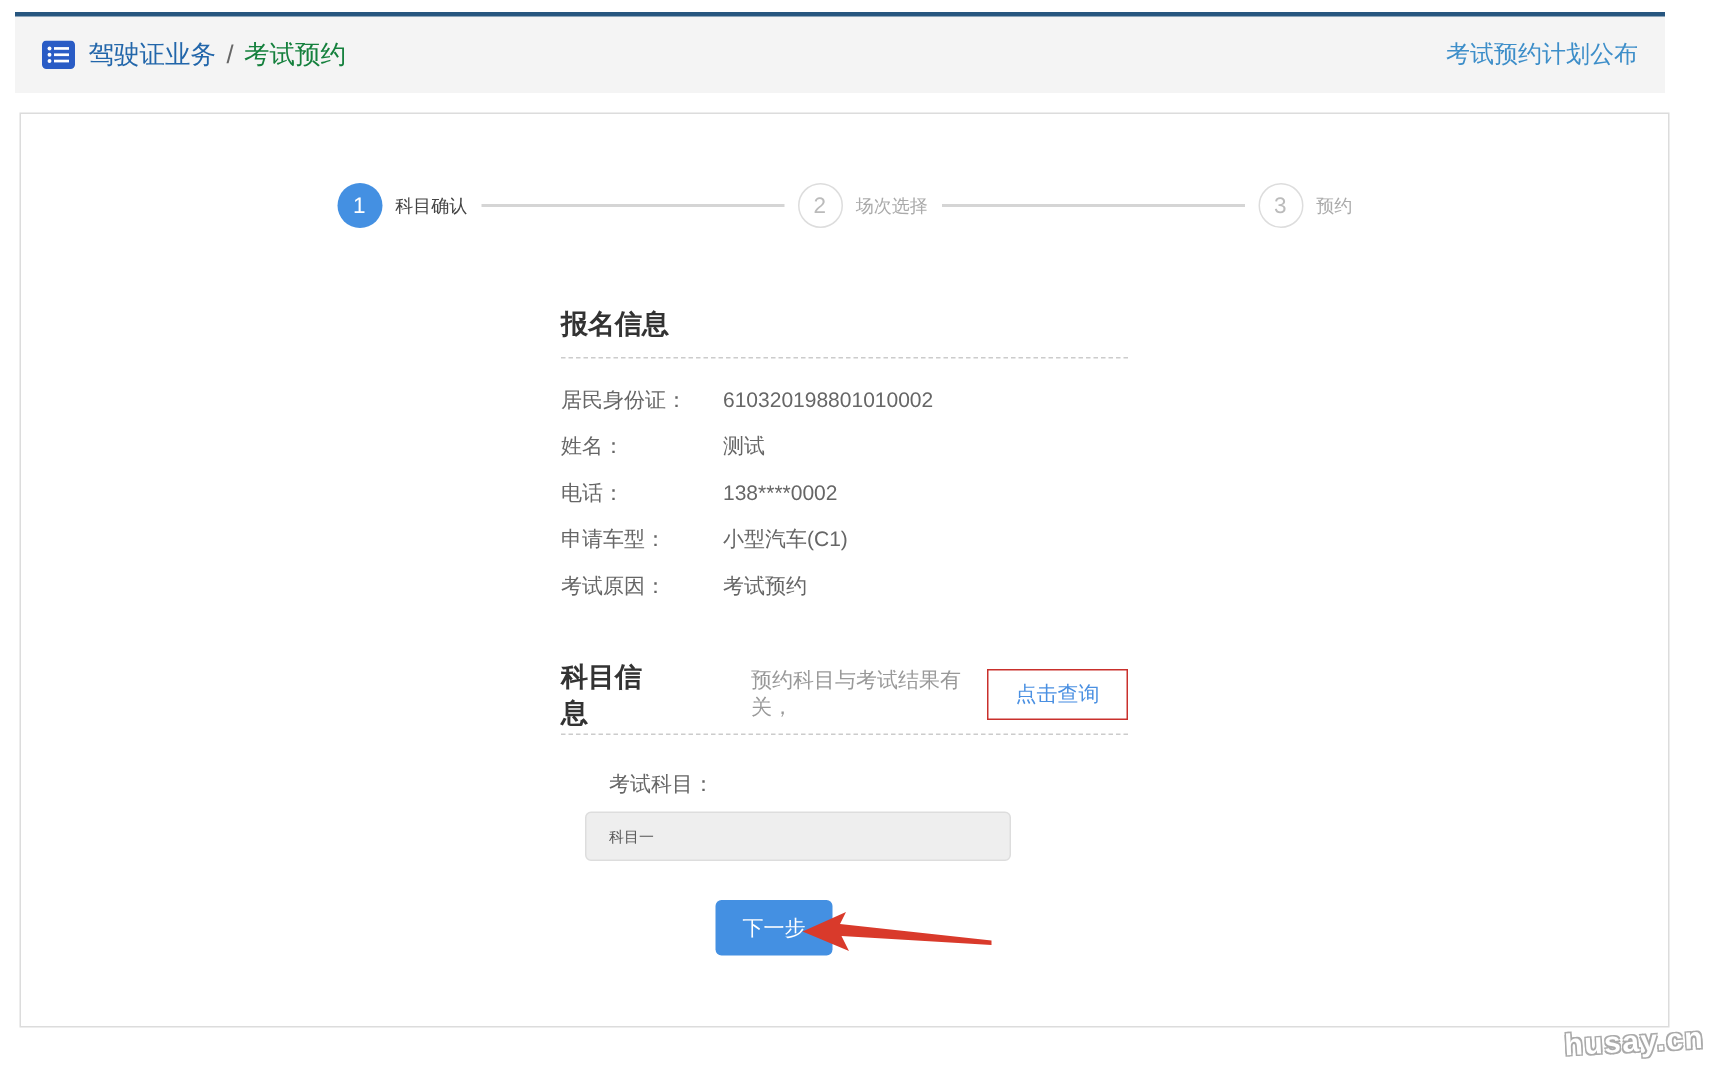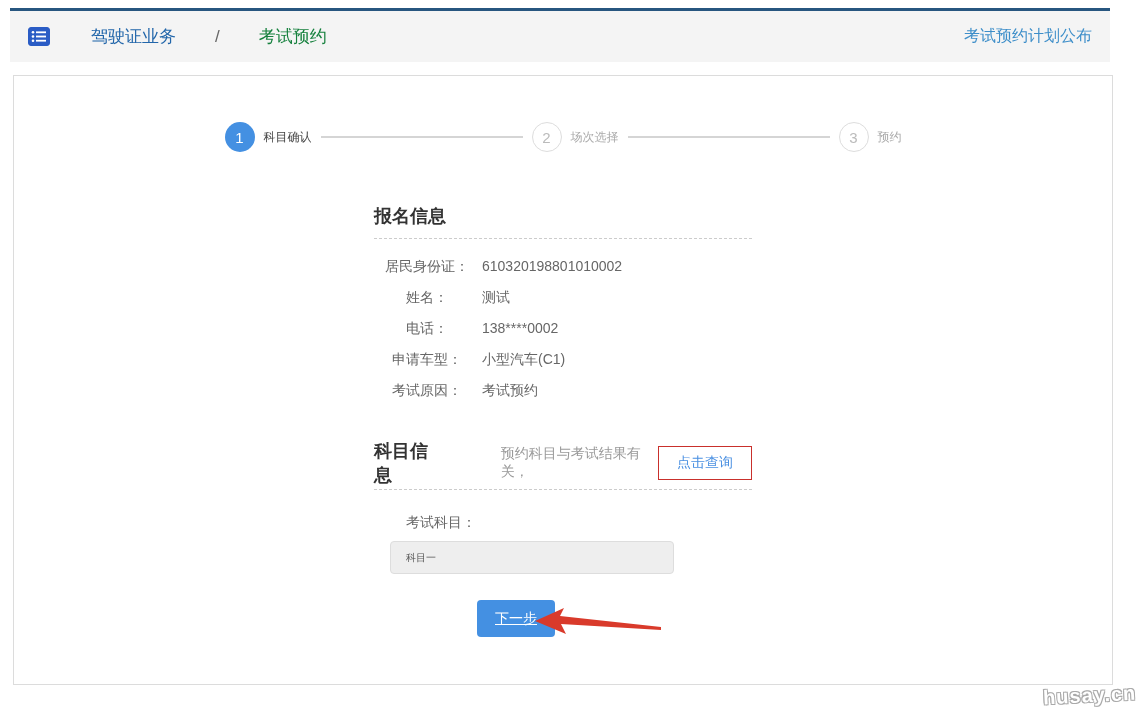--- a/index.html
+++ b/index.html
@@ -4,21 +4,21 @@
 <style>
   * { margin:0; padding:0; box-sizing:border-box; }
   html,body { background:#fff; }
   body { font-family:"Liberation Sans","DejaVu Sans",sans-serif; }
   .page { position:relative; width:1144px; height:711px; background:#fff; overflow:hidden; }
 
   
   .topbar { position:absolute; left:10px; top:8px; width:1100px; height:54px;
             background:#f4f4f4; border-top:3px solid #27567f;
             display:flex; align-items:center; justify-content:space-between; padding:0 18px; }
-  .breadcrumb { display:flex; align-items:center; font-size:17px;gap:32px; }
+  .breadcrumb { display:flex; align-items:center; font-size:17px; }
   .crumb-icon { display:flex; align-items:center; }
   .crumb-root { color:#2266aa; margin:0 7px 0 9px; cursor:pointer; }
   .crumb-sep  { color:#666; margin-right:7px; }
   .crumb-cur  { color:#15803d; }
   .plan-link  { color:#3d8ec9; font-size:16px; text-decoration:none; cursor:pointer; }
 
   
   .panel { position:absolute; left:13px; top:75px; width:1100px; height:610px;
            background:#fff; border:1px solid #dcdcdc; }
 
@@ -33,36 +33,36 @@
   .step.active .step-label  { color:#444; }
   .step.pending .step-label { color:#aaa; }
   .connector { width:202px; height:2px; background:#d5d5d5; margin:0 9px; }
 
   
   .content { width:378px; margin:52px auto 0; }
   .sec-title { font-size:18px; color:#333; font-weight:bold; }
   .dashed { border-bottom:1px dashed #ccc; margin-top:10px; }
   .fields { margin-top:20px; }
   .frow { display:flex; font-size:14px; color:#666; margin-bottom:16px; line-height:15px; }
-  .flabel { width:106px; text-align:center; }
+  .flabel { width:106px; text-align:left; }
   .fvalue { margin-left:2px; }
 
   .subject-header { display:flex; align-items:center; margin-top:41px; }
   .subject-note { color:#999; font-size:14px; margin-left:61px; }
   .query-link { margin-left:4px; color:#4a90e2; font-size:14px; border:1px solid #c9302c;
                 padding:7px 18px; cursor:pointer; background:#fff; white-space:nowrap; }
   .dashed2 { border-bottom:1px dashed #ccc; margin-top:2px; }
 
   .subject-label { margin:24px 0 0 32px; font-size:14px; color:#666; }
   .subject-input { display:block; margin:9px 0 0 16px; width:284px; height:33px;
                    background:#eee; border:1px solid #ddd; border-radius:4px;
                    padding:0 15px; font-size:10px; color:#555; outline:none; }
   .next-btn { display:block; margin:26px 0 0 103px; width:78px; height:37px;
               background:#4490e2; color:#fff; border:none; border-radius:4px;
-              font-size:14px; cursor:pointer;text-decoration:underline; }
+              font-size:14px; cursor:pointer; }
 
   .arrow { position:absolute; left:530px; top:604px; }
 
   .watermark { position:absolute; right:8px; bottom:4px; font-size:20px; font-weight:bold;
                letter-spacing:1px; color:#fff; transform:rotate(-3deg);
                text-shadow:-1px -1px 0 #aaa, 1px -1px 0 #aaa, -1px 1px 0 #aaa, 1px 1px 0 #aaa; }
 </style>
 </head>
 <body>
 

